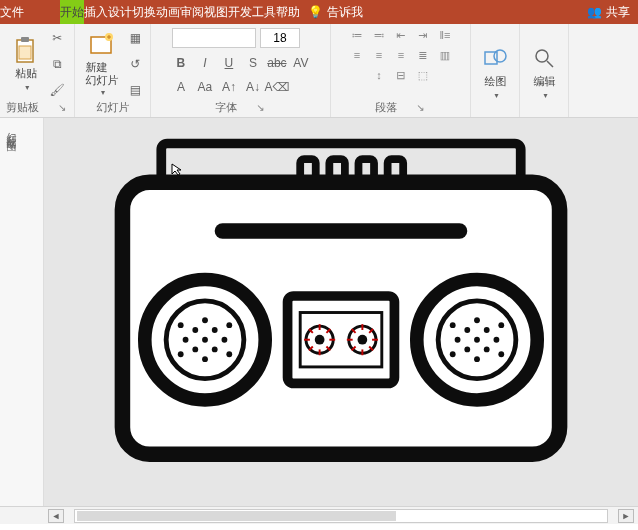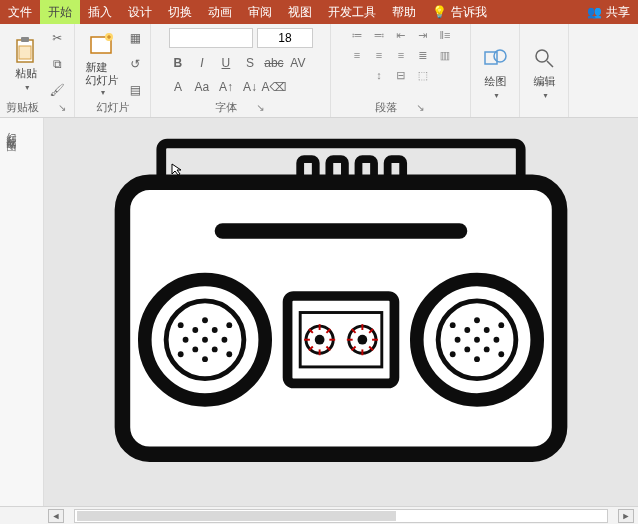--- a/index.html
+++ b/index.html
@@ -1,35 +1,35 @@
 <!DOCTYPE html>
 <html><head>
 <meta charset="utf-8">
 <style>
   * { box-sizing: border-box; margin: 0; padding: 0; font-family: "Microsoft YaHei", sans-serif; }
   body { width: 638px; height: 530px; background: #fff; overflow: hidden; }
   .top-bar { height: 24px; display: flex; align-items: stretch; background: #b7472a; color: #fff; font-size: 12px; }
-  .menu-item { padding: 0 8px; display:flex; align-items:center; cursor:pointer; white-space:nowrap; }
-  .menu-item.active { background:#bef264; color:#444; }
+  .menu-item { padding: 0 0; display:flex; align-items:center; cursor:pointer; white-space:nowrap; }
+  .menu-item.active { background:#84cc16; color:#444;margin-left:36px; }
   .menu-item.file { background:#b7472a; color:#fff; }
   .spacer { flex:1; }
   .right-item { padding:0 8px; display:flex; align-items:center; gap:4px; font-size:12px; }
   .ribbon { height: 94px; background:#f3f3f3; border-bottom:1px solid #d4d4d4; display:flex; align-items:stretch; }
   .group { border-right:1px solid #e0e0e0; display:flex; flex-direction:column; justify-content:space-between; align-items:center; padding:4px 6px 2px 6px; }
   .group-body { flex:1; display:flex; align-items:center; gap:4px; }
   .group-label { font-size:11px; color:#666; display:flex; align-items:center; gap:17px; }
   .launcher { font-size:10px; color:#888; padding:0 2px; }
   .big-btn { display:flex; flex-direction:column; align-items:center; justify-content:center; font-size:11px; color:#444; gap:2px; padding:2px 4px; cursor:pointer; }
   .big-btn .icon-slot { width:28px; height:28px; display:flex; align-items:center; justify-content:center; }
   .col { display:flex; flex-direction:column; gap:8px; align-items:center; }
   .row { display:flex; gap:6px; align-items:center; }
   .small-icon { width:18px; height:18px; display:flex; align-items:center; justify-content:center; color:#666; font-size:12px; cursor:pointer; }
   .font-row { display:flex; gap:4px; align-items:center; }
   .font-name { width:84px; height:20px; border:1px solid #ccc; background:#fff; font-size:12px; display:flex; align-items:center; padding:0 4px; }
-  .font-size { width:56px; height:20px; border:1px solid #ccc; background:#fff; font-size:12px; display:flex; align-items:center; justify-content:center; }
+  .font-size { width:40px; height:20px; border:1px solid #ccc; background:#fff; font-size:12px; display:flex; align-items:center; justify-content:center; }
   .edit-area { position:relative; width:638px; height:388px; background:#e6e6e6; }
   .thumb-pane { position:absolute; left:0; top:0; width:44px; height:100%; background:#f7f7f7; border-right:1px solid #ddd; }
   .thumb-label { writing-mode:vertical-rl; font-size:10px; color:#666; padding:6px 4px; letter-spacing:2px; }
   .slide-canvas { position:absolute; left:44px; top:0; right:0; bottom:0; background:#e6e6e6; display:flex; align-items:flex-start; justify-content:center; padding-top:8px; overflow:hidden; }
   .cursor-cross { position:absolute; left:170px; top:44px; width:14px; height:14px; pointer-events:none; }
   .scroll-h { height:18px; background:#f3f3f3; border-top:1px solid #d4d4d4; display:flex; align-items:center; }
   .sb-btn { width:16px; height:14px; border:1px solid #bbb; background:#efefef; display:flex; align-items:center; justify-content:center; font-size:9px; color:#666; margin:0 4px; }
   .sb-track { flex:1; height:14px; border:1px solid #ccc; background:#fff; margin:0 6px; position:relative; }
   .sb-thumb { position:absolute; left:2px; top:1px; height:10px; width:60%; background:#d9d9d9; }
   svg.boombox { width:560px; height:340px; }

